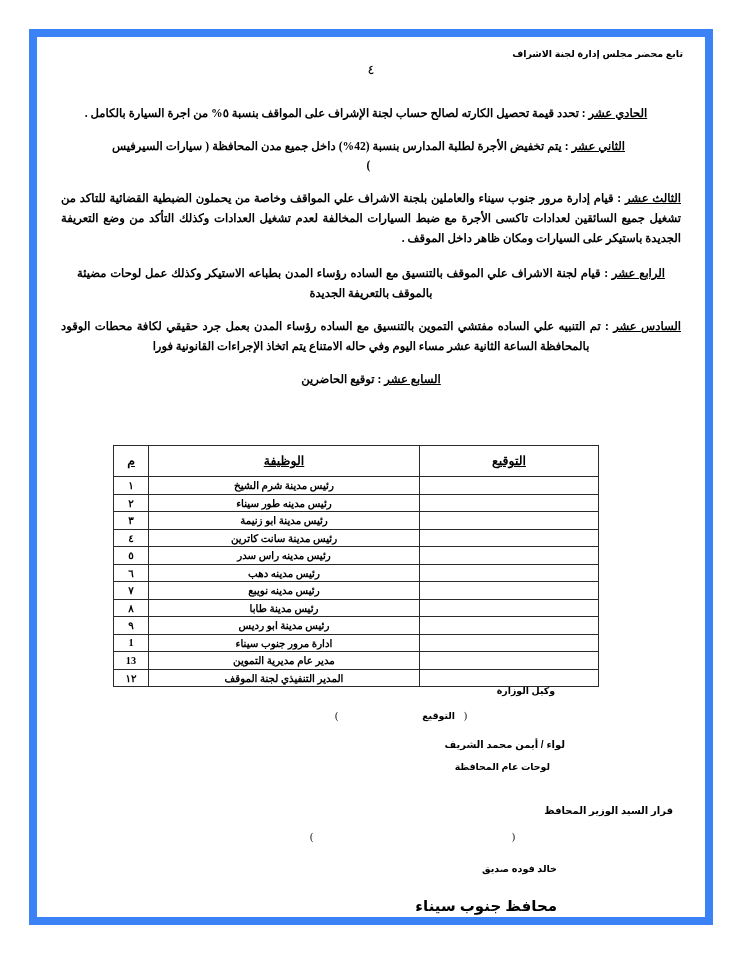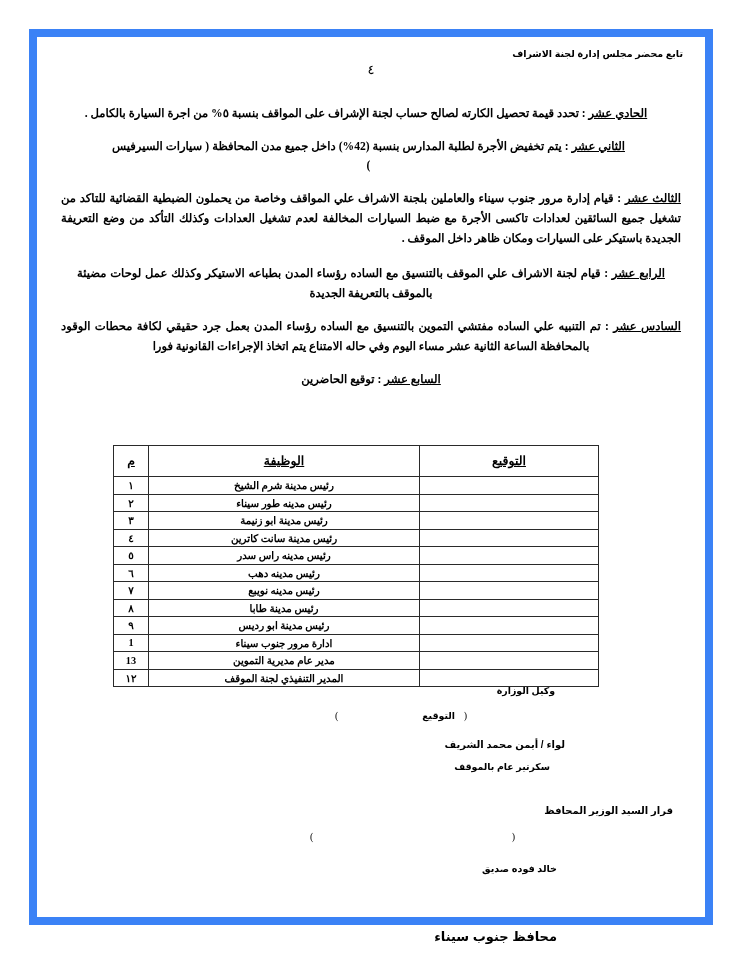--- a/index.html
+++ b/index.html
@@ -219,23 +219,23 @@
   .gov-name {
     position: absolute;
     top: 826px;
     right: 148px;
     font-size: 9.6px;
     font-weight: bold;
     font-family: "Liberation Sans", "DejaVu Sans", sans-serif;
   }
   .gov-role {
     position: absolute;
-    top: 892px;
+    top: 860px;
     right: 148px;
-    font-size: 13px;
+    font-size: 15px;
     font-weight: bold;
     font-family: "Liberation Sans", "DejaVu Sans", sans-serif;
   }
 </style>
 </head>
 <body>
 
 <div class="page-frame">
   <div class="page-inner">
 
@@ -337,21 +337,21 @@
 
     <div class="sig-deputy">وكيل الوزارة</div>
 
     <div class="sig-line">
       <span class="lbl">التوقيع</span>
       <span class="paren-open">(</span>
       <span class="paren-close">)</span>
     </div>
 
     <div class="sig-name">لواء / أيمن  محمد الشريف</div>
-    <div class="sig-role">سكرتير عام بالموقف</div>
+    <div class="sig-role">لوحات عام المحافظة</div>
 
     <div class="decision-title">قرار السيد الوزير المحافظ</div>
 
     <div class="decision-parens">
       <span class="paren-open">(</span>
       <span class="paren-close">)</span>
     </div>
 
     <div class="gov-name">خالد فوده صديق</div>
     <div class="gov-role">محافظ جنوب سيناء</div>

